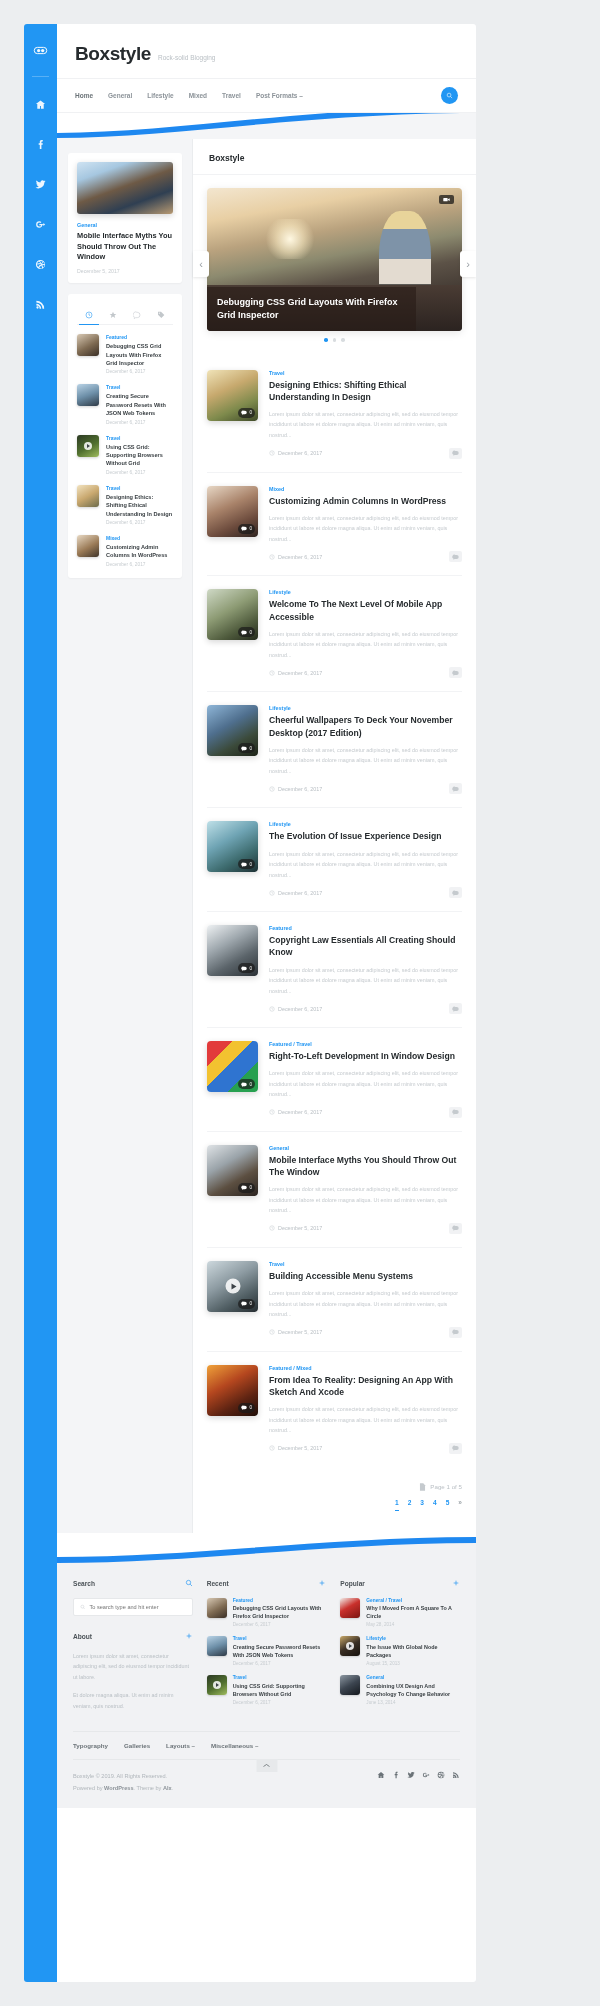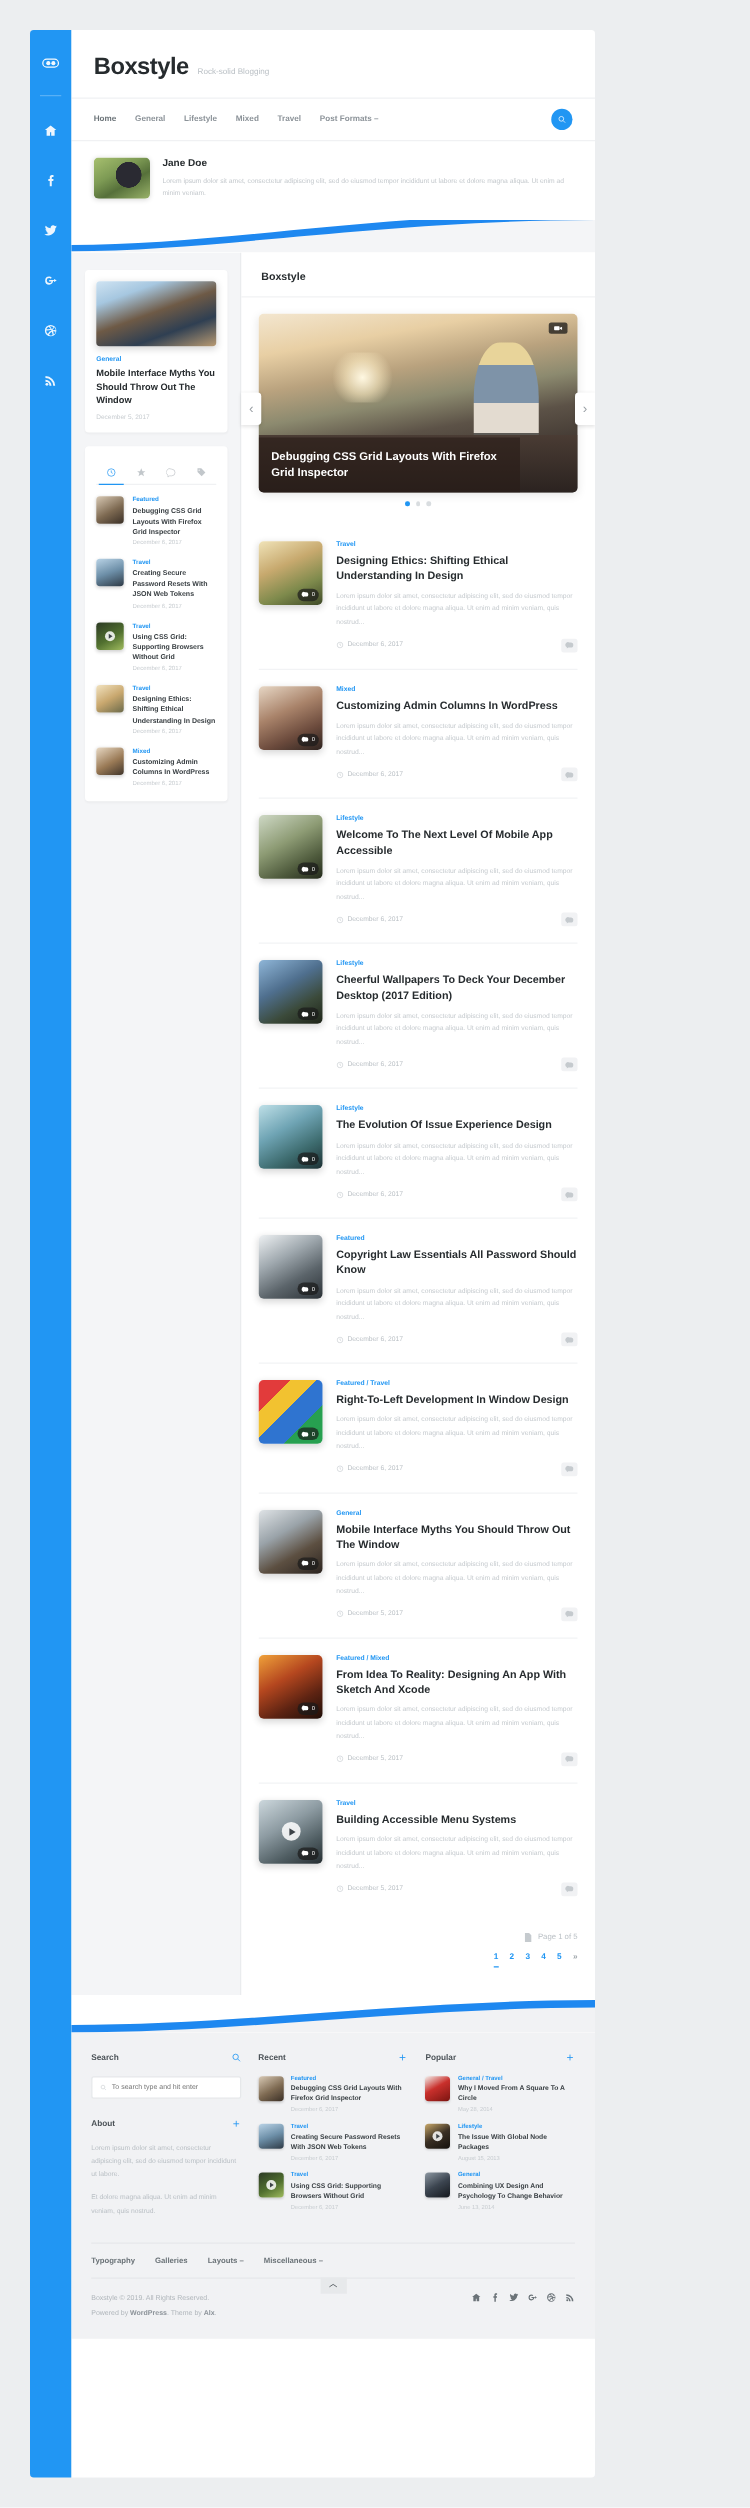--- a/index.html
+++ b/index.html
@@ -296,27 +296,20 @@
       <a>Travel</a>
       <a>Post Formats –</a>
       <div class="nav-search">
         <svg viewBox="0 0 24 24">
             <circle cx="10.5" cy="10.5" r="6.5"></circle>
             <path d="M15.5 15.5 21 21"></path>
           </svg>
       </div>
     </div>
 
-    <div class="bio">
-      <div class="bio-ava"></div>
-      <div>
-        <div class="bio-name">Jane Doe</div>
-        <div class="bio-text">Lorem ipsum dolor sit amet, consectetur adipiscing elit, sed do eiusmod tempor incididunt ut labore et dolore magna aliqua. Ut enim ad minim veniam.</div>
-      </div>
-    </div>
 
     <div class="swoosh-top">
       <svg viewBox="0 0 423 26" preserveAspectRatio="none">
         <path d="M0 22 C120 22 250 -4 423 -4 L423 26 L0 26 Z" fill="#f4f5f7"></path>
         <path d="M0 20 C120 20 250 -6 423 -6 L423 0 C250 0 120 25 0 25 Z" fill="#1e88f0"></path>
       </svg>
     </div>
 
     <div class="body-area">
 
@@ -523,21 +516,21 @@
             <div class="pthumb" style="background:linear-gradient(150deg,#8fb6d8,#4f6f8e 40%,#3b4a3a 70%,#1e2418)">
               <div class="badge">
                 <svg viewBox="0 0 24 18">
                     <path d="M23 9a7 7 0 0 1-7 7H9l-4 2.5V15A7 7 0 0 1 12 2h4a7 7 0 0 1 7 7z"></path>
                   </svg>
                 <span>0</span>
               </div>
             </div>
             <div class="pbody">
               <div class="cat">Lifestyle</div>
-              <div class="ptitle">Cheerful Wallpapers To Deck Your December Desktop (2017 Edition)</div>
+              <div class="ptitle">Cheerful Wallpapers To Deck Your November Desktop (2017 Edition)</div>
               <div class="pexc">Lorem ipsum dolor sit amet, consectetur adipiscing elit, sed do eiusmod tempor incididunt ut labore et dolore magna aliqua. Ut enim ad minim veniam, quis nostrud...</div>
               <div class="prow-bottom">
                 <div class="pmeta">
                   <svg viewBox="0 0 24 24">
                       <circle cx="12" cy="12" r="9"></circle>
                       <path d="M12 7v5l3.5 2"></path>
                     </svg>
                   <span>December 6, 2017</span>
                 </div>
                 <div class="pcomment">
@@ -583,21 +576,21 @@
             <div class="pthumb" style="background:linear-gradient(150deg,#eef1f3,#9fa8ae 36%,#5b646a 66%,#2b3136)">
               <div class="badge">
                 <svg viewBox="0 0 24 18">
                     <path d="M23 9a7 7 0 0 1-7 7H9l-4 2.5V15A7 7 0 0 1 12 2h4a7 7 0 0 1 7 7z"></path>
                   </svg>
                 <span>0</span>
               </div>
             </div>
             <div class="pbody">
               <div class="cat">Featured</div>
-              <div class="ptitle">Copyright Law Essentials All Password Should Know</div>
+              <div class="ptitle">Copyright Law Essentials All Creating Should Know</div>
               <div class="pexc">Lorem ipsum dolor sit amet, consectetur adipiscing elit, sed do eiusmod tempor incididunt ut labore et dolore magna aliqua. Ut enim ad minim veniam, quis nostrud...</div>
               <div class="prow-bottom">
                 <div class="pmeta">
                   <svg viewBox="0 0 24 24">
                       <circle cx="12" cy="12" r="9"></circle>
                       <path d="M12 7v5l3.5 2"></path>
                     </svg>
                   <span>December 6, 2017</span>
                 </div>
                 <div class="pcomment">
@@ -663,62 +656,62 @@
                 <div class="pcomment">
                   <svg viewBox="0 0 24 18">
                       <path d="M23 9a7 7 0 0 1-7 7H9l-4 2.5V15A7 7 0 0 1 12 2h4a7 7 0 0 1 7 7z"></path>
                     </svg>
                 </div>
               </div>
             </div>
           </div>
 
           <div class="post">
-            <div class="pthumb" style="background:linear-gradient(150deg,#f0a23a,#b5471f 38%,#5d2312 70%,#1f0e08)">
-              <div class="badge">
-                <svg viewBox="0 0 24 18">
-                    <path d="M23 9a7 7 0 0 1-7 7H9l-4 2.5V15A7 7 0 0 1 12 2h4a7 7 0 0 1 7 7z"></path>
-                  </svg>
-                <span>0</span>
-              </div>
-            </div>
-            <div class="pbody">
-              <div class="cat">Featured / Mixed</div>
-              <div class="ptitle">From Idea To Reality: Designing An App With Sketch And Xcode</div>
-              <div class="pexc">Lorem ipsum dolor sit amet, consectetur adipiscing elit, sed do eiusmod tempor incididunt ut labore et dolore magna aliqua. Ut enim ad minim veniam, quis nostrud...</div>
-              <div class="prow-bottom">
-                <div class="pmeta">
-                  <svg viewBox="0 0 24 24">
-                      <circle cx="12" cy="12" r="9"></circle>
-                      <path d="M12 7v5l3.5 2"></path>
-                    </svg>
-                  <span>December 5, 2017</span>
-                </div>
-                <div class="pcomment">
-                  <svg viewBox="0 0 24 18">
-                      <path d="M23 9a7 7 0 0 1-7 7H9l-4 2.5V15A7 7 0 0 1 12 2h4a7 7 0 0 1 7 7z"></path>
-                    </svg>
-                </div>
-              </div>
-            </div>
-          </div>
-
-          <div class="post">
             <div class="pthumb" style="background:linear-gradient(150deg,#cdd8dd,#8d9ba2 40%,#4f5d62 72%,#262e32)">
               <div class="play"></div>
               <div class="badge">
                 <svg viewBox="0 0 24 18">
                     <path d="M23 9a7 7 0 0 1-7 7H9l-4 2.5V15A7 7 0 0 1 12 2h4a7 7 0 0 1 7 7z"></path>
                   </svg>
                 <span>0</span>
               </div>
             </div>
             <div class="pbody">
               <div class="cat">Travel</div>
               <div class="ptitle">Building Accessible Menu Systems</div>
+              <div class="pexc">Lorem ipsum dolor sit amet, consectetur adipiscing elit, sed do eiusmod tempor incididunt ut labore et dolore magna aliqua. Ut enim ad minim veniam, quis nostrud...</div>
+              <div class="prow-bottom">
+                <div class="pmeta">
+                  <svg viewBox="0 0 24 24">
+                      <circle cx="12" cy="12" r="9"></circle>
+                      <path d="M12 7v5l3.5 2"></path>
+                    </svg>
+                  <span>December 5, 2017</span>
+                </div>
+                <div class="pcomment">
+                  <svg viewBox="0 0 24 18">
+                      <path d="M23 9a7 7 0 0 1-7 7H9l-4 2.5V15A7 7 0 0 1 12 2h4a7 7 0 0 1 7 7z"></path>
+                    </svg>
+                </div>
+              </div>
+            </div>
+          </div>
+
+          <div class="post">
+            <div class="pthumb" style="background:linear-gradient(150deg,#f0a23a,#b5471f 38%,#5d2312 70%,#1f0e08)">
+              <div class="badge">
+                <svg viewBox="0 0 24 18">
+                    <path d="M23 9a7 7 0 0 1-7 7H9l-4 2.5V15A7 7 0 0 1 12 2h4a7 7 0 0 1 7 7z"></path>
+                  </svg>
+                <span>0</span>
+              </div>
+            </div>
+            <div class="pbody">
+              <div class="cat">Featured / Mixed</div>
+              <div class="ptitle">From Idea To Reality: Designing An App With Sketch And Xcode</div>
               <div class="pexc">Lorem ipsum dolor sit amet, consectetur adipiscing elit, sed do eiusmod tempor incididunt ut labore et dolore magna aliqua. Ut enim ad minim veniam, quis nostrud...</div>
               <div class="prow-bottom">
                 <div class="pmeta">
                   <svg viewBox="0 0 24 24">
                       <circle cx="12" cy="12" r="9"></circle>
                       <path d="M12 7v5l3.5 2"></path>
                     </svg>
                   <span>December 5, 2017</span>
                 </div>
                 <div class="pcomment">

